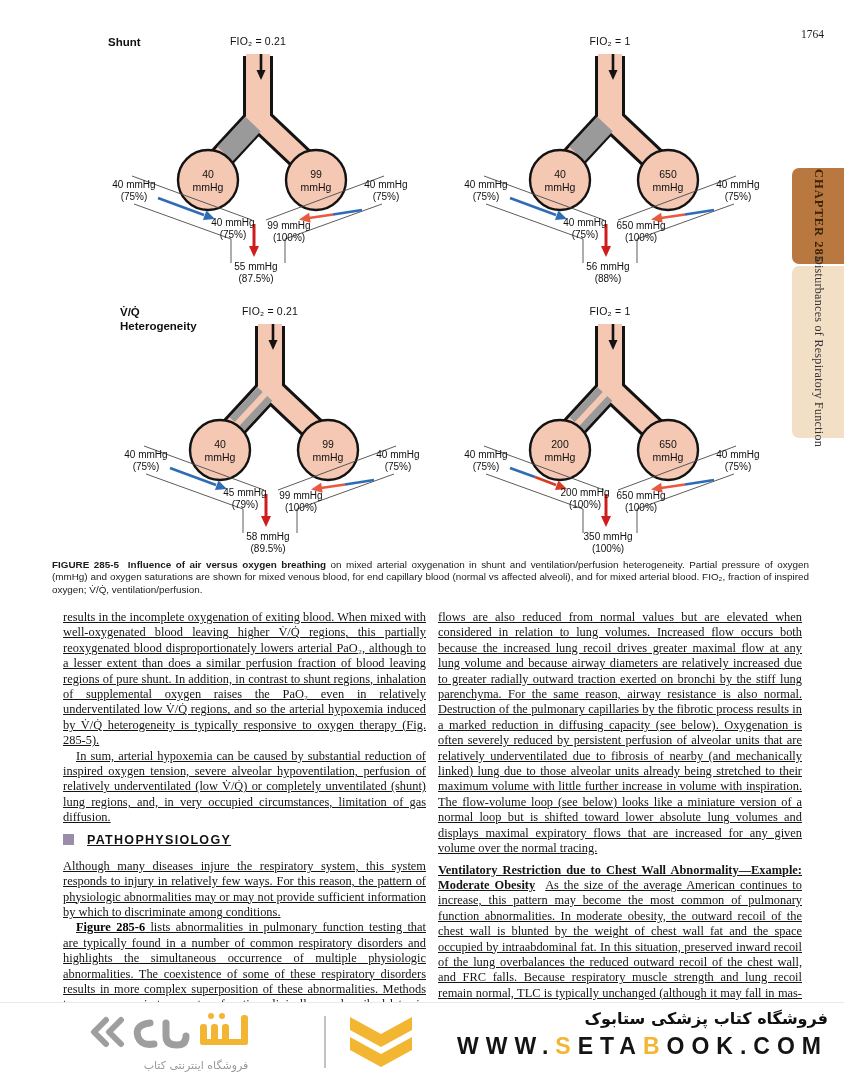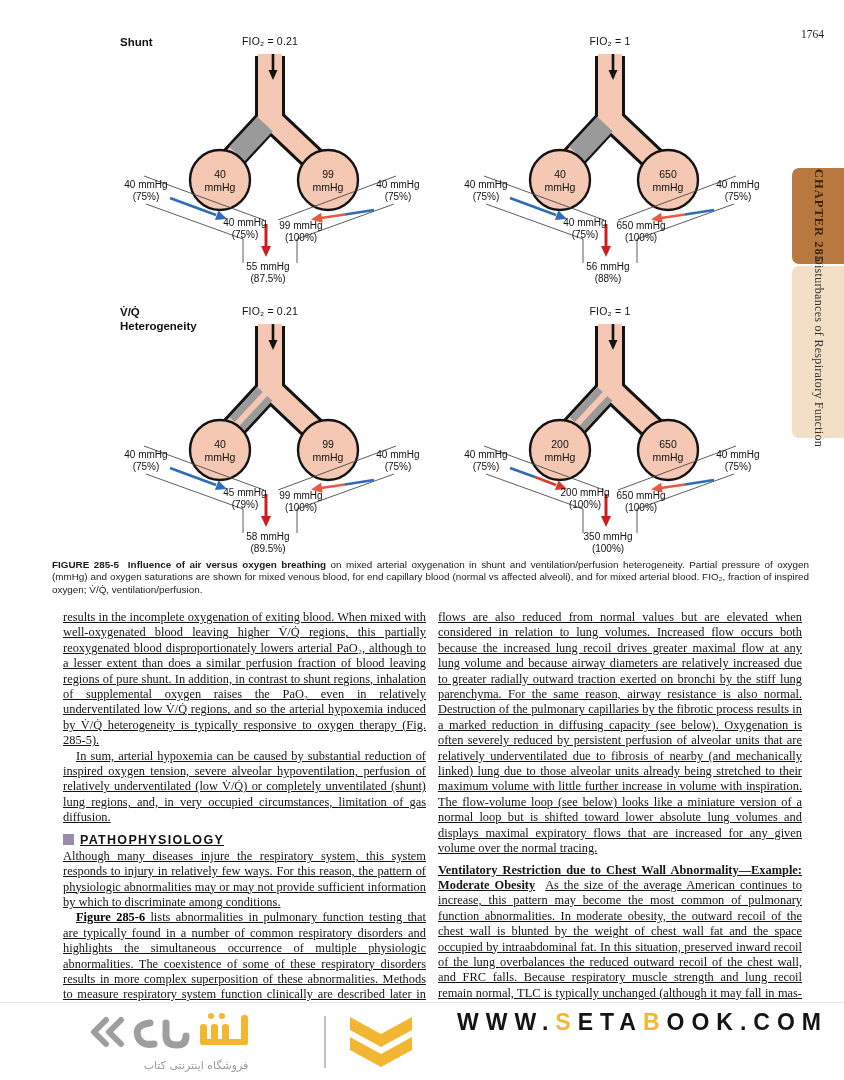--- a/index.html
+++ b/index.html
@@ -3,21 +3,21 @@
 <meta charset="utf-8">
 <style>
   html,body{margin:0;padding:0;background:#fff;}
   body{width:844px;height:1080px;position:relative;font-family:"Liberation Serif","DejaVu Serif",serif;}
   .page{position:absolute;inset:0;overflow:hidden;background:#ffffff;}
 
   .page-number{position:absolute;top:28px;right:20px;font:11.5px "Liberation Serif",serif;color:#1a1a1a;}
 
   
   .panels .panel{position:absolute;width:340px;height:262px;}
-  .p0{left:100px;top:30px}.p1{left:440px;top:30px}.p2{left:100px;top:300px}.p3{left:440px;top:300px}
+  .p0{left:88px;top:30px}.p1{left:440px;top:30px}.p2{left:100px;top:300px}.p3{left:440px;top:300px}
   .panel svg{width:340px;height:262px;display:block}
   .ptitle{font:bold 11.5px "Liberation Sans","DejaVu Sans",sans-serif;fill:#111;}
   .lbl{font:10px "Liberation Sans","DejaVu Sans",sans-serif;fill:#111;}
   .alvtxt{font:10.5px "Liberation Sans","DejaVu Sans",sans-serif;fill:#111;}
   .fio2{font:10.5px "Liberation Sans","DejaVu Sans",sans-serif;fill:#111;letter-spacing:.2px;}
   .tube-outline{stroke:#131313;fill:none;}
   .w30{stroke-width:30px}.w26{stroke-width:26px}
   .tube-fill{stroke:#f5c8b4;fill:none;}
   .w24{stroke-width:24px}.w20{stroke-width:20px}
   .alv{fill:#f5c8b4;stroke:#131313;stroke-width:2.4px;}
@@ -44,21 +44,21 @@
   .caption b{font-weight:bold}
 
   
   .col{position:absolute;top:610px;height:392px;overflow:hidden;font:12.4px/15.4px "Liberation Serif","DejaVu Serif",serif;color:#141414;text-align:justify;text-decoration:underline;}
   .col-left{left:63px;width:363px;}
   .col-right{left:438px;width:364px;}
   .col p{margin:0;}
   .col p.ind{text-indent:13px;}
   .col p.runin{margin-top:6px;}
   .col .figlink{color:#000000;font-weight:bold;}
-  .sec-head{display:flex;align-items:center;gap:6px;margin:7px 0 2px 0;}
+  .sec-head{display:flex;align-items:center;gap:13px;margin:7px 0 12px 0;}
   .sec-head .sq{width:11px;height:11px;background:#9c8cab;flex:0 0 auto;}
   .sec-head .sec-title{font:bold 12.5px "Liberation Sans","DejaVu Sans",sans-serif;letter-spacing:1.3px;color:#111;}
   .runin b{font-weight:bold;}
   .runin .gap{display:inline-block;width:10px;}
 
   
   .tab{position:absolute;right:0;top:168px;width:52px;}
   .tab-chapter{height:96px;background:#b8783f;border-radius:7px 0 0 7px;display:flex;align-items:center;justify-content:center;}
   .tab-chapter span{writing-mode:vertical-rl;font:bold 12.5px "Liberation Serif",serif;letter-spacing:1px;color:#3b2309;white-space:nowrap;}
   .tab-title{height:172px;background:#f3dfc6;border-radius:7px 0 0 7px;margin-top:2px;display:flex;align-items:center;justify-content:center;}
@@ -434,17 +434,18 @@
         <div class="logo-sub">فروشگاه اینترنتی کتاب</div>
       </div>
       <div class="divider"></div>
       <svg width="70" height="58" viewBox="0 0 70 58">
         <polygon fill="#f2b632" points="4,4 35,21 66,4 66,17 35,34 4,17"></polygon>
         <polygon fill="#f2b632" points="4,24 35,41 66,24 66,37 35,54 4,37"></polygon>
         <polygon fill="#ffffff" points="30,14 66,-6 66,1 34,19"></polygon>
       </svg>
     </div>
     <div class="footer-right">
+      <div class="fa-line">فروشگاه کتاب پزشکی ستابوک</div>
       <div class="domain"><span>WWW.</span><span class="hl">S</span><span>ETA</span><span class="hl">B</span><span>OOK.COM</span></div>
     </div>
   </div>
 
 </div>
 
 </body></html>

